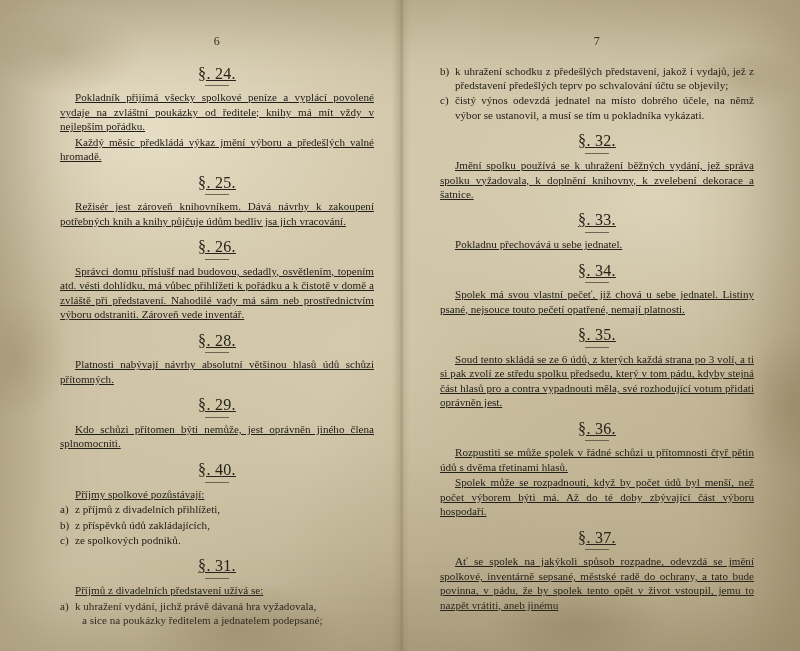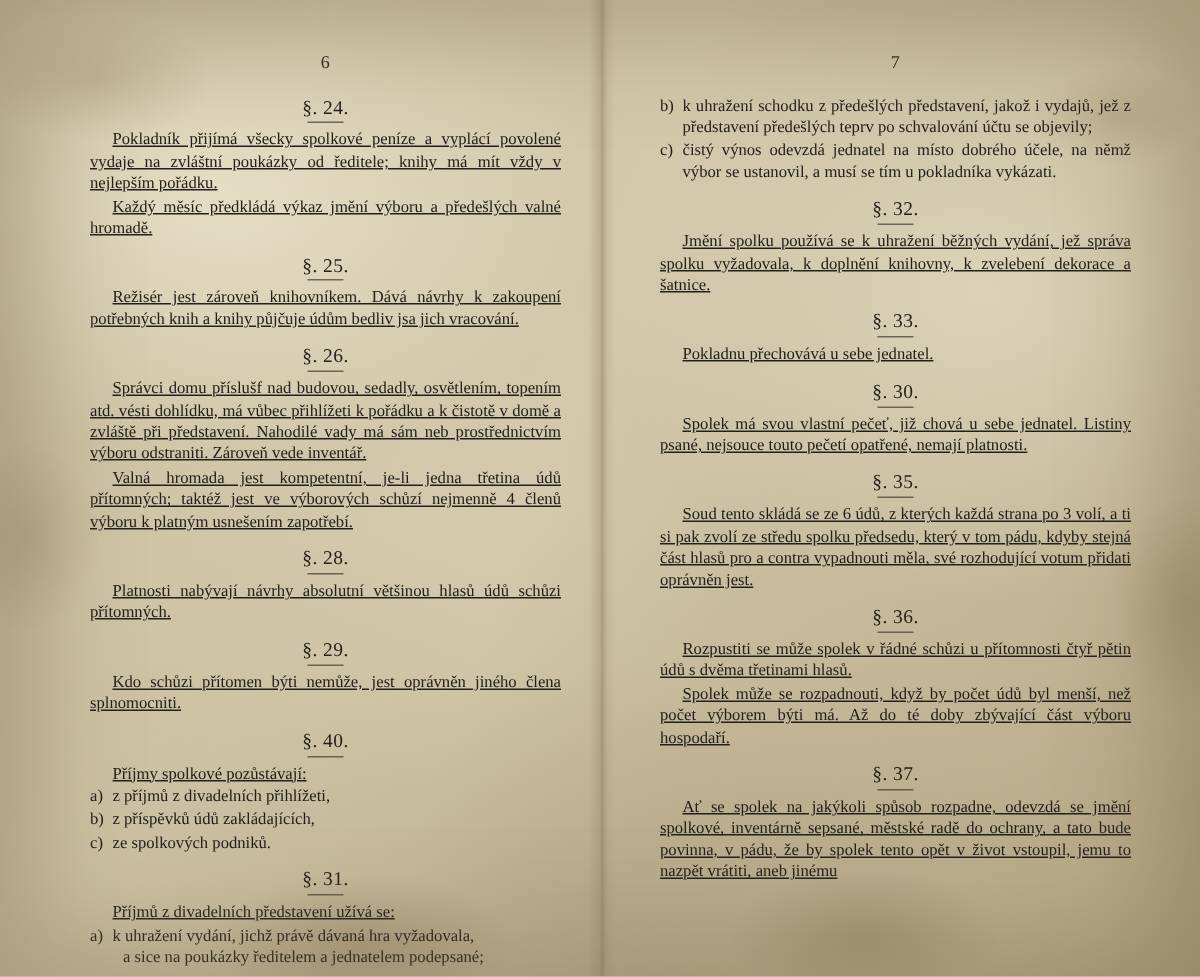--- a/index.html
+++ b/index.html
@@ -71,24 +71,25 @@
 
   .folio {
     text-align: center;
     font-size: 12px;
     letter-spacing: 0.5px;
     margin-bottom: 14px;
     color: #2b2720;
   }
   .sec {
     text-align: center;
-    font-size: 13px;
+    font-size: 16px;
     margin: 9px 0 4px 0;
     letter-spacing: 0.3px;
     color: #262219;
+    text-decoration: underline;
   }
   .sec .rule {
     display: block;
     width: 24px;
     height: 1px;
     background: #4a4234;
     margin: 1px auto 0 auto;
     opacity: 0.75;
   }
   p {
@@ -140,23 +141,20 @@
     <div class="sec"><span>§. 25.</span><span class="rule"></span></div>
     <div class="blk">
       <p>Režisér jest zároveň knihovníkem. Dává návrhy k zakoupení potřebných knih a knihy půjčuje údům bedliv jsa jich vracování.</p>
     </div>
 
     <div class="sec"><span>§. 26.</span><span class="rule"></span></div>
     <div class="blk">
       <p>Správci domu příslušf nad budovou, sedadly, osvětlením, topením atd. vésti dohlídku, má vůbec přihlížeti k pořádku a k čistotě v domě a zvláště při představení. Nahodilé vady má sám neb prostřednictvím výboru odstraniti. Zároveň vede inventář.</p>
     </div>
 
-    <div class="blk">
-      <p>Valná hromada jest kompetentní, je-li jedna třetina údů přítomných; taktéž jest ve výborových schůzí nejmenně 4 členů výboru k platným usnešením zapotřebí.</p>
-    </div>
 
     <div class="sec"><span>§. 28.</span><span class="rule"></span></div>
     <div class="blk">
       <p>Platnosti nabývají návrhy absolutní většinou hlasů údů schůzi přítomných.</p>
     </div>
 
     <div class="sec"><span>§. 29.</span><span class="rule"></span></div>
     <div class="blk">
       <p>Kdo schůzi přítomen býti nemůže, jest oprávněn jiného člena splnomocniti.</p>
     </div>
@@ -199,21 +197,21 @@
     <div class="sec"><span>§. 32.</span><span class="rule"></span></div>
     <div class="blk">
       <p>Jmění spolku používá se k uhražení běžných vydání, jež správa spolku vyžadovala, k doplnění knihovny, k zvelebení dekorace a šatnice.</p>
     </div>
 
     <div class="sec"><span>§. 33.</span><span class="rule"></span></div>
     <div class="blk">
       <p>Pokladnu přechovává u sebe jednatel.</p>
     </div>
 
-    <div class="sec"><span>§. 30.</span><span class="rule"></span></div>
+    <div class="sec"><span>§. 34.</span><span class="rule"></span></div>
     <div class="blk">
       <p>Spolek má svou vlastní pečeť, již chová u sebe jednatel. Listiny psané, nejsouce touto pečetí opatřené, nemají platnosti.</p>
     </div>
 
     <div class="sec"><span>§. 35.</span><span class="rule"></span></div>
     <div class="blk">
       <p>Soud tento skládá se ze 6 údů, z kterých každá strana po 3 volí, a ti si pak zvolí ze středu spolku předsedu, který v tom pádu, kdyby stejná část hlasů pro a contra vypadnouti měla, své rozhodující votum přidati oprávněn jest.</p>
     </div>
 
     <div class="sec"><span>§. 36.</span><span class="rule"></span></div>

